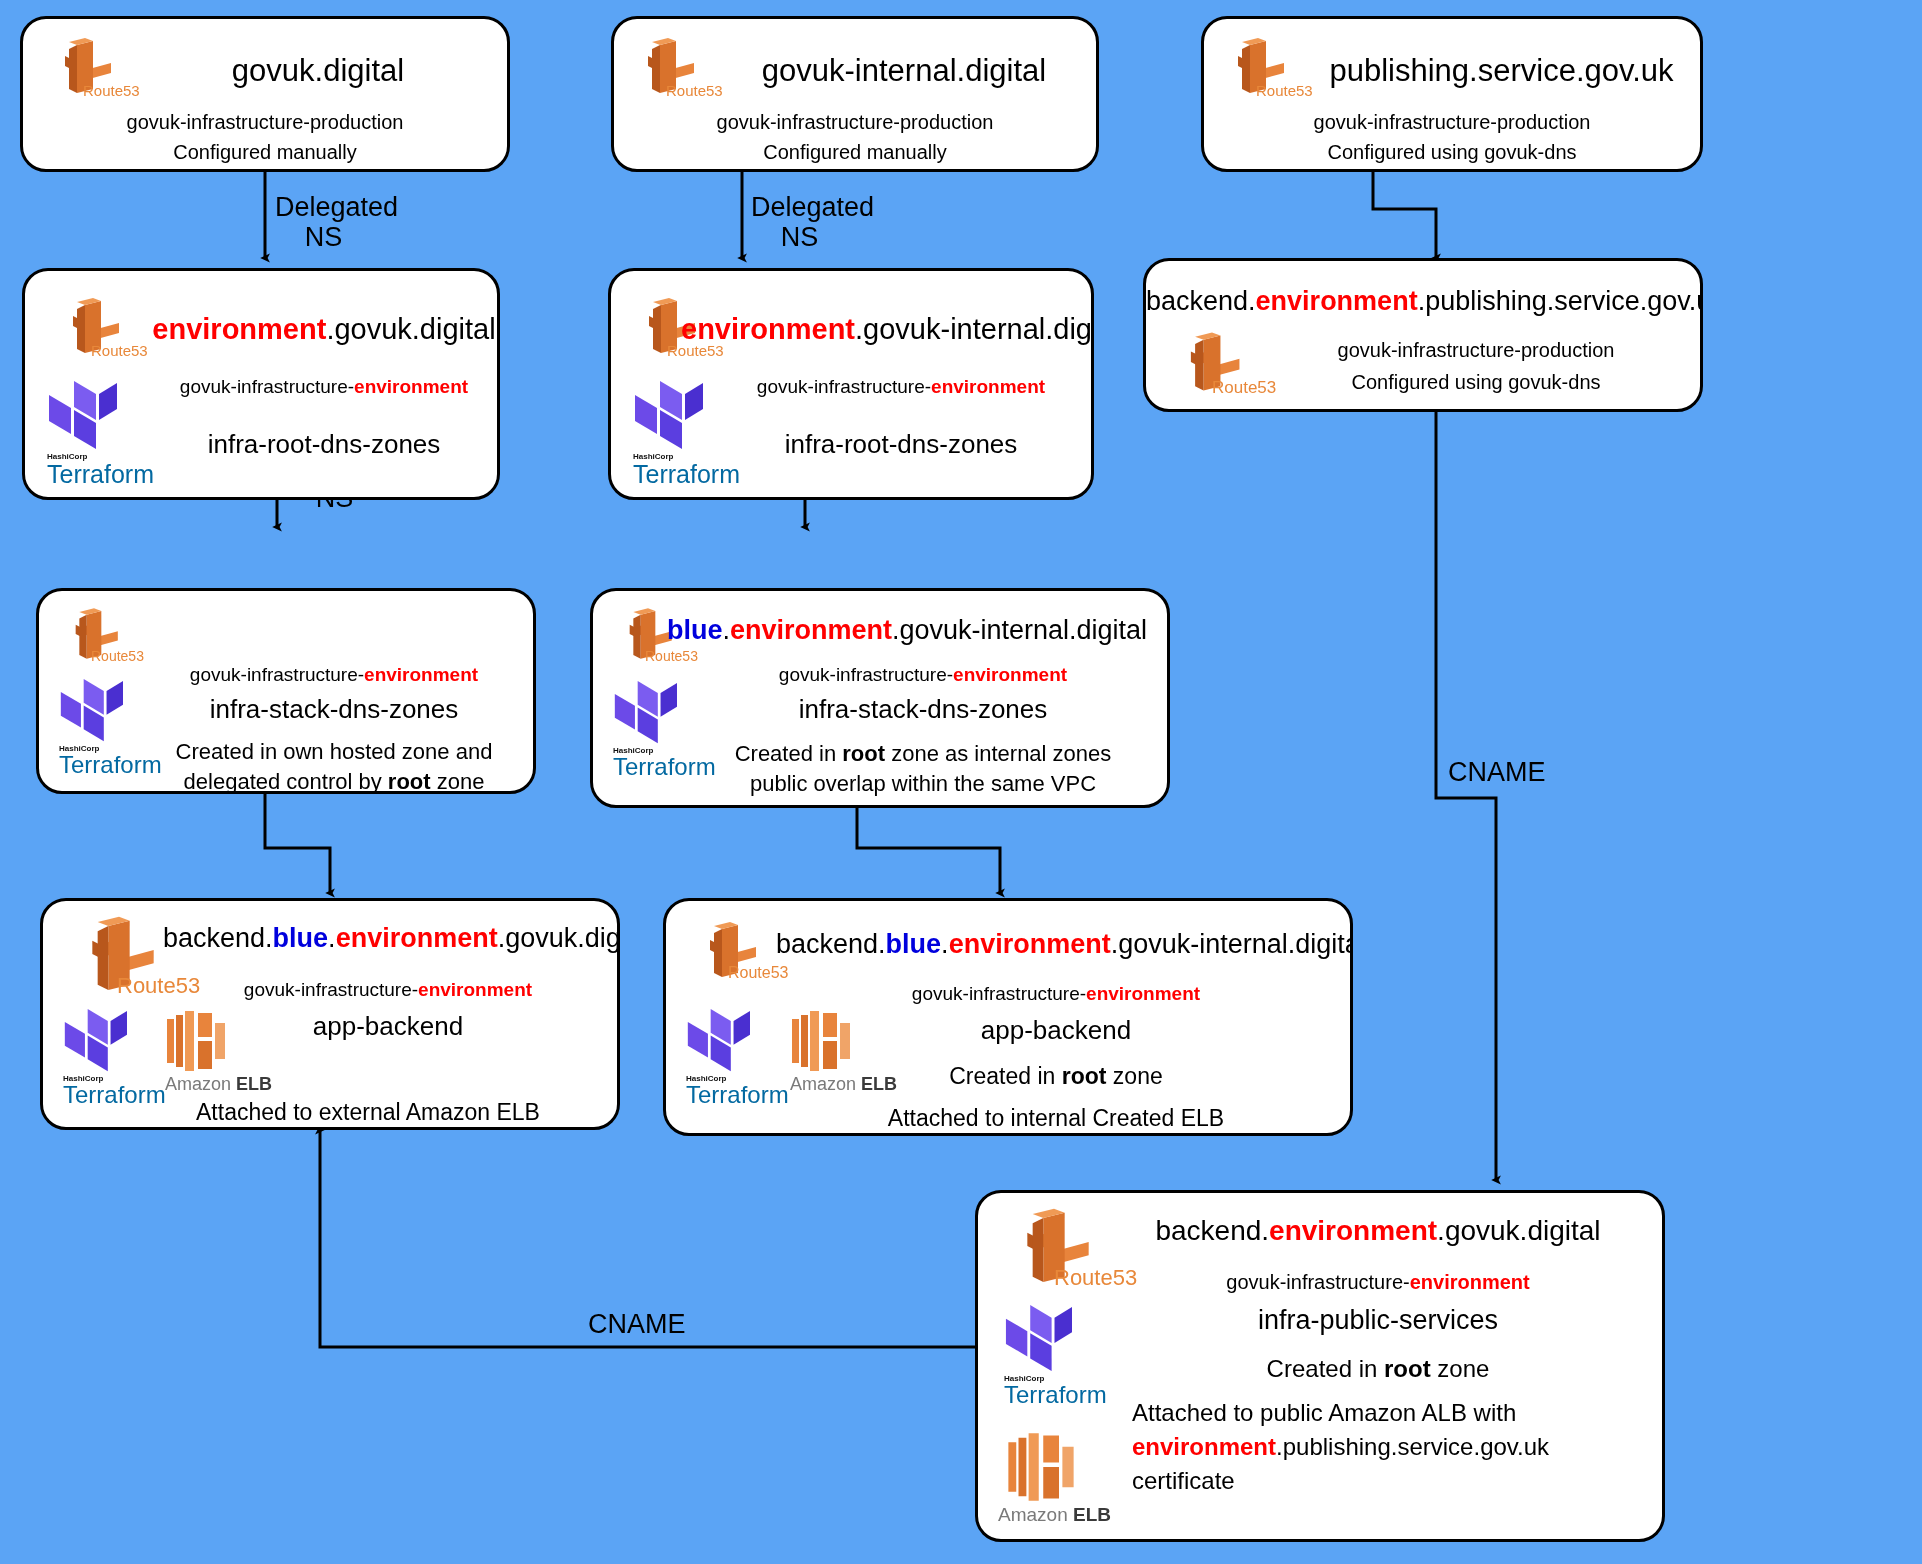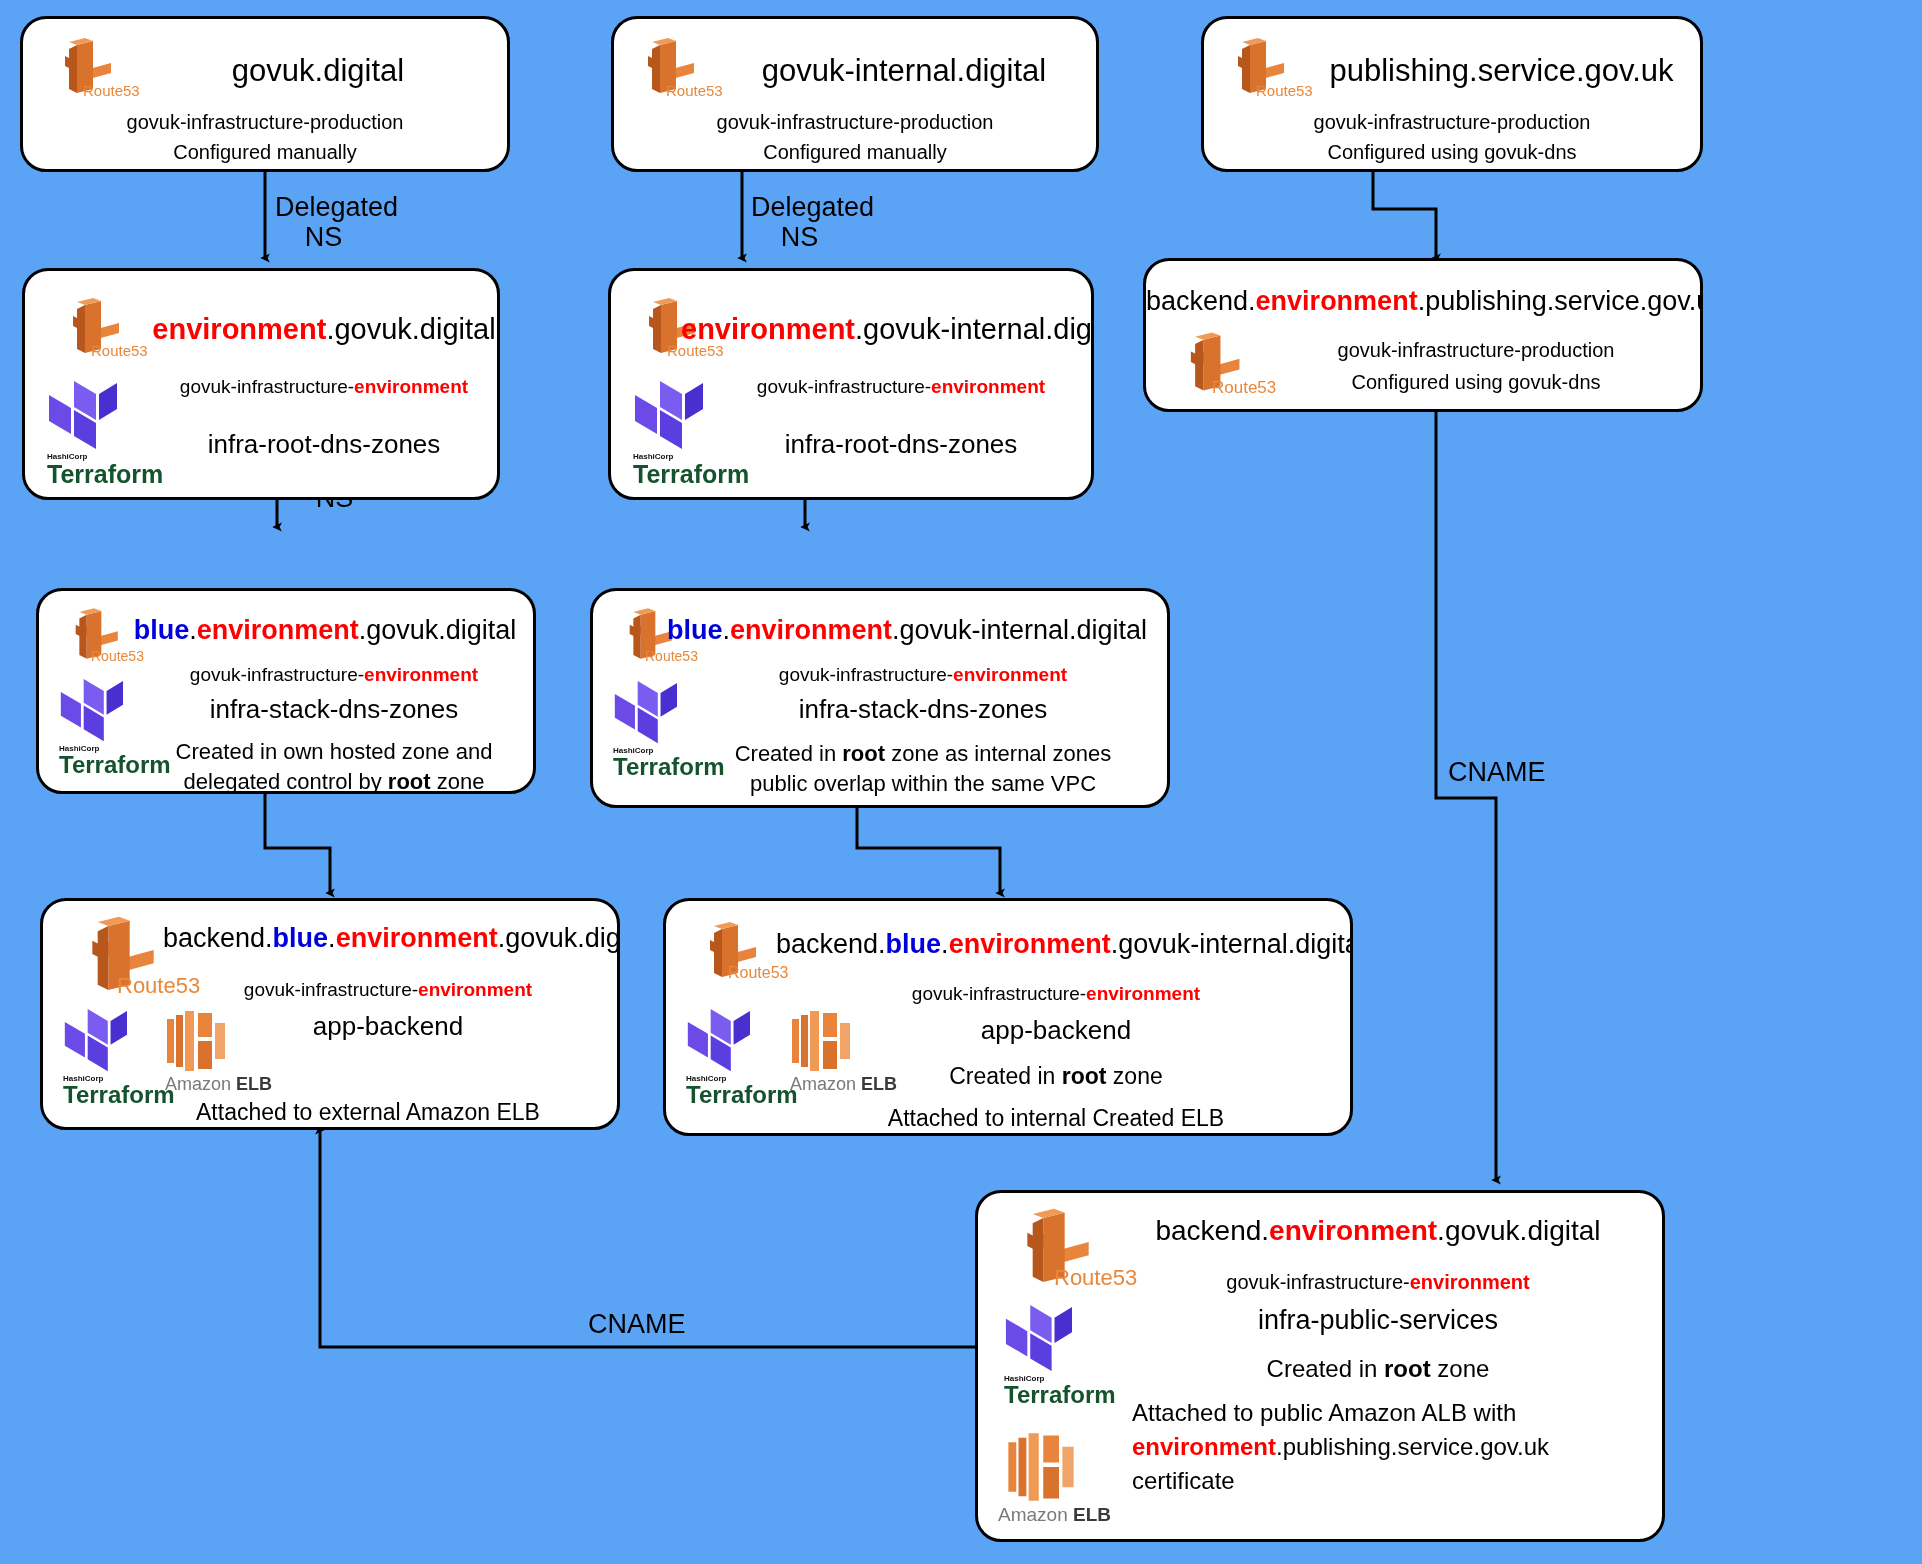--- a/index.html
+++ b/index.html
@@ -43,21 +43,21 @@
   
   .icon{position:absolute;}
   .icon svg{display:block;}
   .icon .cap{
     font-family:"Liberation Sans", sans-serif;
     text-align:center;
     line-height:1;
   }
   .r53-cap{color:#e8883a;}
   .tf-cap-small{color:#111;font-weight:bold;}
-  .tf-cap{color:#14532d;font-weight:bold;}
+  .tf-cap{color:#0369a1;font-weight:normal;}
   .elb-cap{color:#7a7a7a;}
   .elb-cap b{color:#3a3a3a;}
 
   .edge-label{
     position:absolute;
     color:#000;
     white-space:nowrap;
     text-align:left;
     line-height:1.12;
   }
@@ -309,23 +309,20 @@
         <svg width="64" height="66" viewBox="0 0 70 72">
           <polygon points="2,14 24,27 24,53 2,40" fill="#6c4ae8"></polygon>
           <polygon points="27,29 49,42 49,68 27,55" fill="#5b3ee0"></polygon>
           <polygon points="27,0 49,13 49,39 27,26" fill="#7b5cf0"></polygon>
           <polygon points="52,13 70,2 70,28 52,39" fill="#4a2fd0"></polygon>
         </svg>
         <div class="cap tf-cap-small" style="font-size:8px;text-align:left;">HashiCorp</div>
         <div class="cap tf-cap" style="font-size:24px;text-align:left;">Terraform</div>
       </div>
 
-      <div class="title" style="left:86px;top:24px;width:400px;font-size:27px;">
-        <span class="blue">blue</span><span>.</span><span class="red">environment</span><span>.govuk.digital</span>
-      </div>
       <div class="sub" style="left:100px;top:73px;width:390px;font-size:19px;">
         <span>govuk-infrastructure-</span><span class="red">environment</span>
       </div>
       <div class="sub" style="left:100px;top:103px;width:390px;font-size:26px;">
         <span>infra-stack-dns-zones</span>
       </div>
       <div class="sub" style="left:100px;top:148px;width:390px;font-size:22px;">
         <span>Created in own hosted zone and</span>
       </div>
       <div class="sub" style="left:100px;top:178px;width:390px;font-size:22px;">

